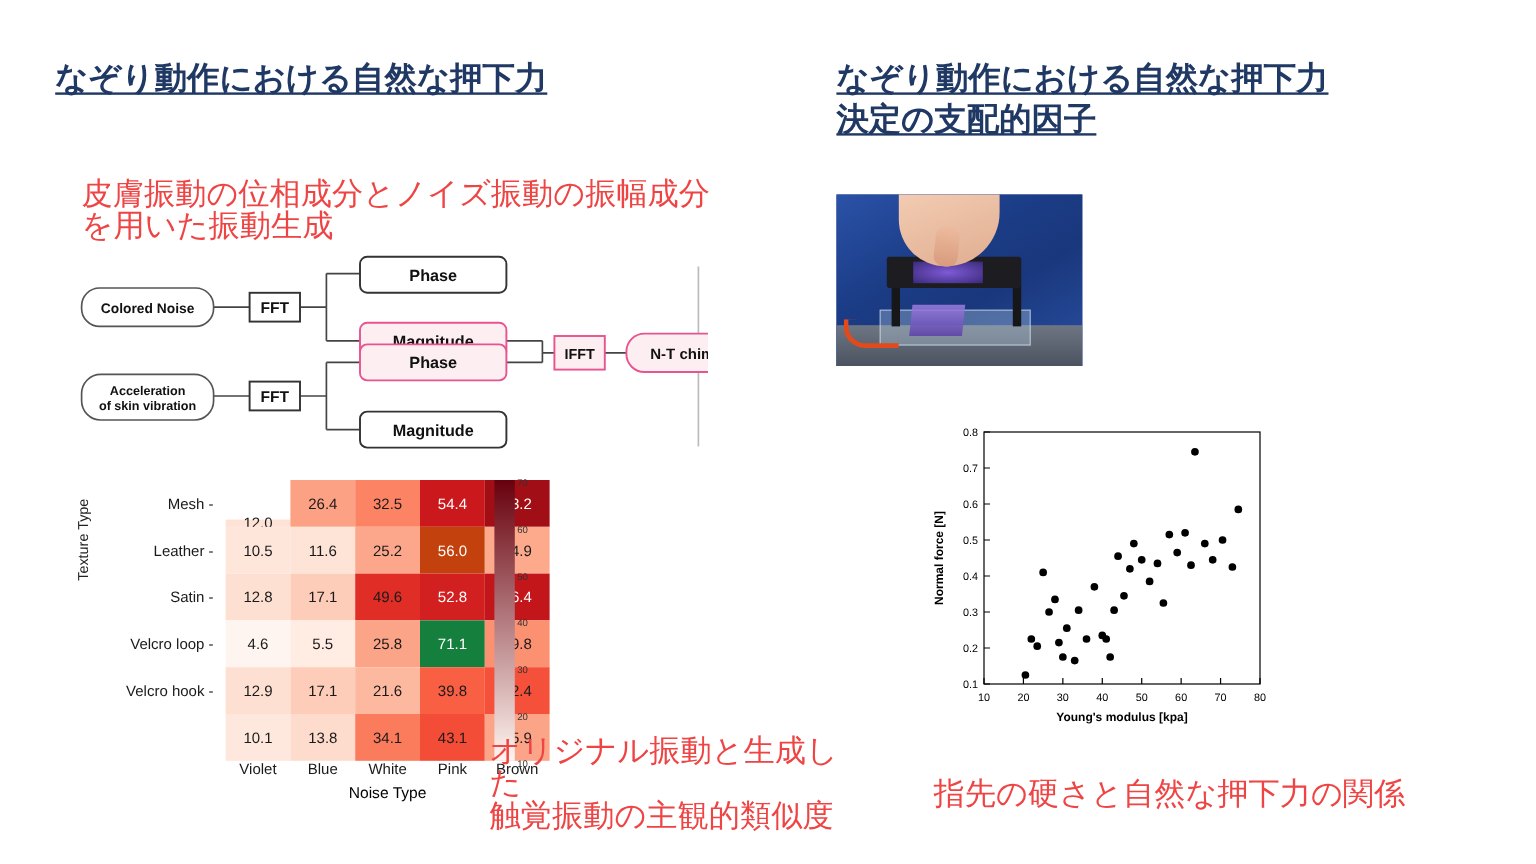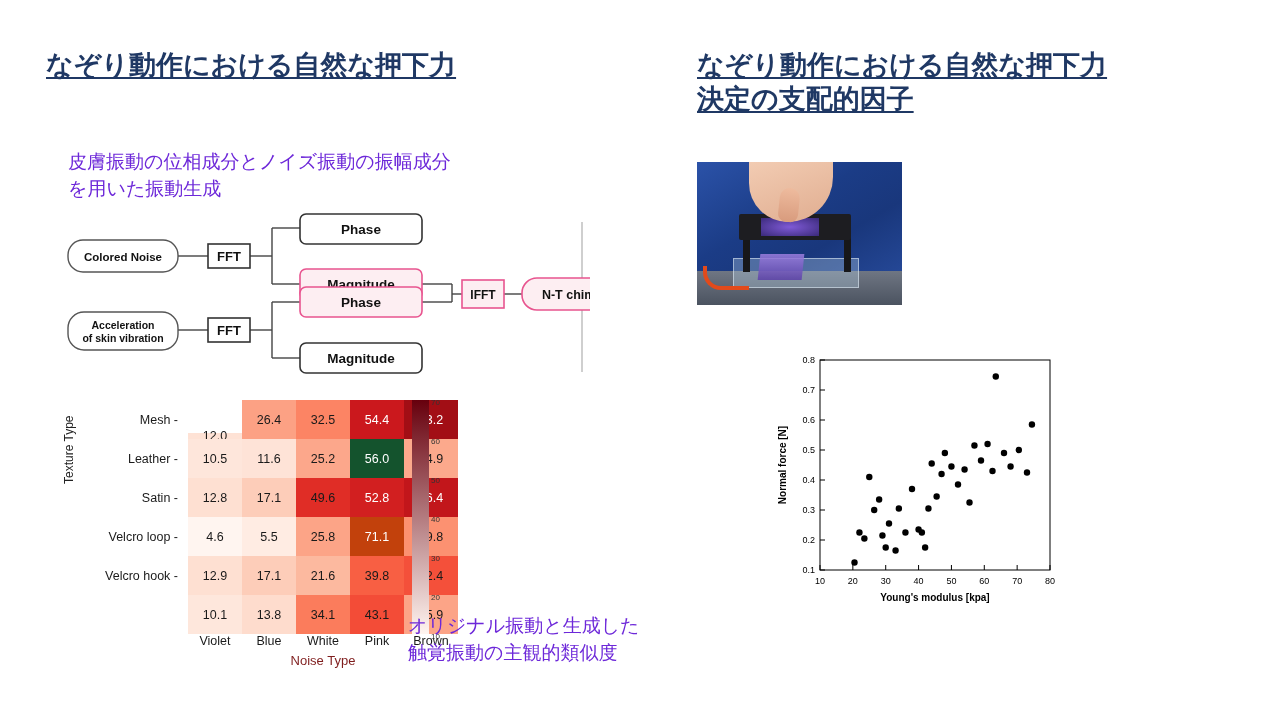--- a/index.html
+++ b/index.html
@@ -22,22 +22,22 @@
     text-decoration: underline;
     text-underline-offset: 3px;
     white-space: pre-line;
   }
   #title-left  { left: 46px;  top: 48px; }
   #title-right { left: 697px; top: 48px; }
 
   
   .caption {
     position: absolute;
-    color: #6d28d9;
-    font-size: 19px;
+    color: #ef4444;
+    font-size: 26px;
     line-height: 27px;
     white-space: pre-line;
   }
   #cap-left-top    { left: 68px;  top: 148px; width: 540px; }
   #cap-left-bottom { left: 408px; top: 612px; width: 310px; }
   #cap-right-top   { left: 928px; top: 203px; width: 340px; }
   #cap-right-bottom{ left: 778px; top: 648px; width: 440px; }
 
   
   .diagram { position: absolute; left: 60px; top: 212px; width: 530px; height: 180px; }
@@ -74,21 +74,21 @@
   }
   .heat-collabels {
     position: absolute; left: 128px; top: 242px;
     display: grid; grid-template-columns: repeat(5, 54px);
   }
   .heat-collabels div {
     text-align: center; font-size: 12.5px; color: #1a1a1a;
   }
   .heat-xlabel {
     position: absolute; left: 128px; top: 261px; width: 270px;
-    text-align: center; font-size: 13px; color: #7f1d1d;
+    text-align: center; font-size: 13px; color: #000000;
   }
   .cbar {
     position: absolute; left: 352px; top: 8px; width: 17px; height: 234px;
     background: linear-gradient(to top, #fff5f0, #67000d);
     border: 0;
   }
   .cbar-ticks {
     position: absolute; left: 371px; top: 2px; height: 246px; width: 26px;
     font-size: 8px; color: #333;
   }
@@ -229,31 +229,31 @@
       </div>
     <div class="heat-grid" id="heat-grid">
         <div class="heat-cell" style="background: rgb(254, 226, 213); margin-top: 33px;">12.0</div>
         <div class="heat-cell" style="background: rgb(252, 161, 132);">26.4</div>
         <div class="heat-cell" style="background: rgb(252, 132, 100);">32.5</div>
         <div class="heat-cell dark" style="background: rgb(203, 24, 29);">54.4</div>
         <div class="heat-cell dark" style="background: rgb(162, 14, 21);">63.2</div>
         <div class="heat-cell" style="background: rgb(254, 230, 219);">10.5</div>
         <div class="heat-cell" style="background: rgb(254, 227, 215);">11.6</div>
         <div class="heat-cell" style="background: rgb(252, 167, 139);">25.2</div>
-        <div class="heat-cell dark" style="background: #14532d;">56.0</div>
+        <div class="heat-cell dark" style="background: #c2410c;">56.0</div>
         <div class="heat-cell" style="background: rgb(252, 169, 140);">24.9</div>
         <div class="heat-cell" style="background: rgb(254, 224, 210);">12.8</div>
         <div class="heat-cell" style="background: rgb(253, 205, 185);">17.1</div>
         <div class="heat-cell" style="background: rgb(224, 45, 38);">49.6</div>
         <div class="heat-cell dark" style="background: rgb(210, 31, 32);">52.8</div>
         <div class="heat-cell dark" style="background: rgb(194, 22, 27);">56.4</div>
         <div class="heat-cell" style="background: rgb(255, 245, 240);">4.6</div>
         <div class="heat-cell" style="background: rgb(255, 236, 227);">5.5</div>
         <div class="heat-cell" style="background: rgb(252, 164, 135);">25.8</div>
-        <div class="heat-cell dark" style="background: #c2410c;">71.1</div>
+        <div class="heat-cell dark" style="background: #15803d;">71.1</div>
         <div class="heat-cell" style="background: rgb(252, 145, 113);">29.8</div>
         <div class="heat-cell" style="background: rgb(254, 224, 210);">12.9</div>
         <div class="heat-cell" style="background: rgb(253, 205, 185);">17.1</div>
         <div class="heat-cell" style="background: rgb(252, 185, 159);">21.6</div>
         <div class="heat-cell" style="background: rgb(248, 95, 67);">39.8</div>
         <div class="heat-cell" style="background: rgb(244, 80, 58);">42.4</div>
         <div class="heat-cell" style="background: rgb(254, 231, 220);">10.1</div>
         <div class="heat-cell" style="background: rgb(254, 220, 205);">13.8</div>
         <div class="heat-cell" style="background: rgb(251, 124, 92);">34.1</div>
         <div class="heat-cell" style="background: rgb(243, 76, 55);">43.1</div>
@@ -368,14 +368,15 @@
         <circle cx="232" cy="105" r="3.2" fill="#000"></circle>
         <circle cx="238.57142857142858" cy="118.50000000000001" r="3.2" fill="#000"></circle>
         <circle cx="246.7857142857143" cy="102" r="3.2" fill="#000"></circle>
         <circle cx="255" cy="124.50000000000001" r="3.2" fill="#000"></circle>
         <circle cx="259.92857142857144" cy="76.50000000000003" r="3.2" fill="#000"></circle>
         <text x="163" y="253" font-size="10" font-weight="bold" text-anchor="middle" fill="#000" class="sc-lab">Young's modulus [kpa]</text>
         <text x="14" y="117" font-size="10" font-weight="bold" text-anchor="middle" fill="#000" transform="rotate(-90 14 117)" class="sc-lab">Normal force [N]</text>
       </svg>
   </div>
 
+  <div class="caption" id="cap-right-bottom">指先の硬さと自然な押下力の関係</div>
 
 </div>
 
 </body></html>

